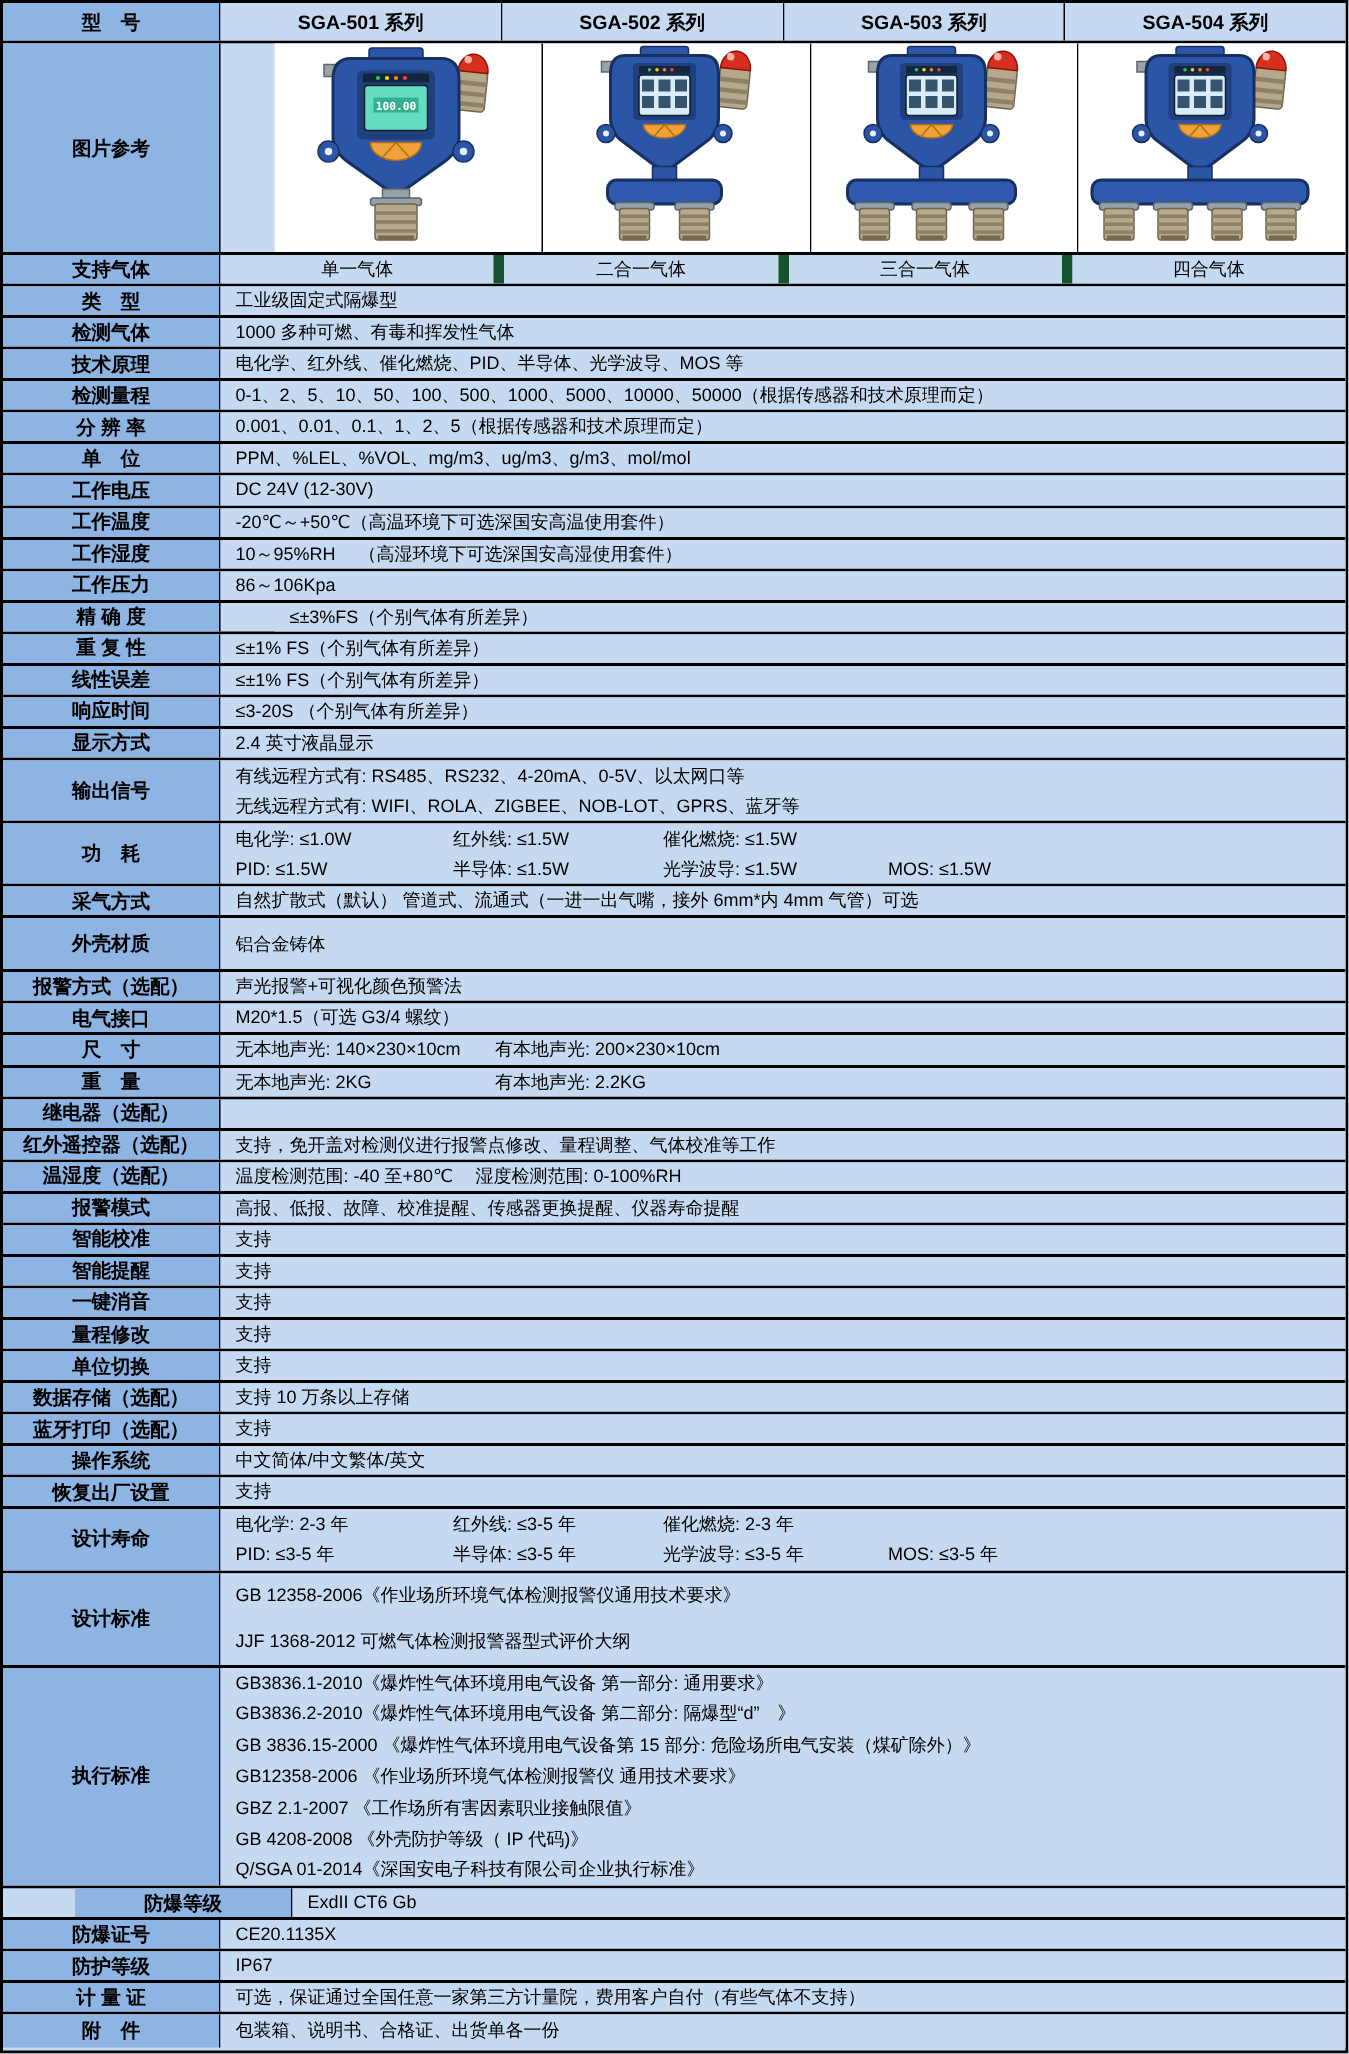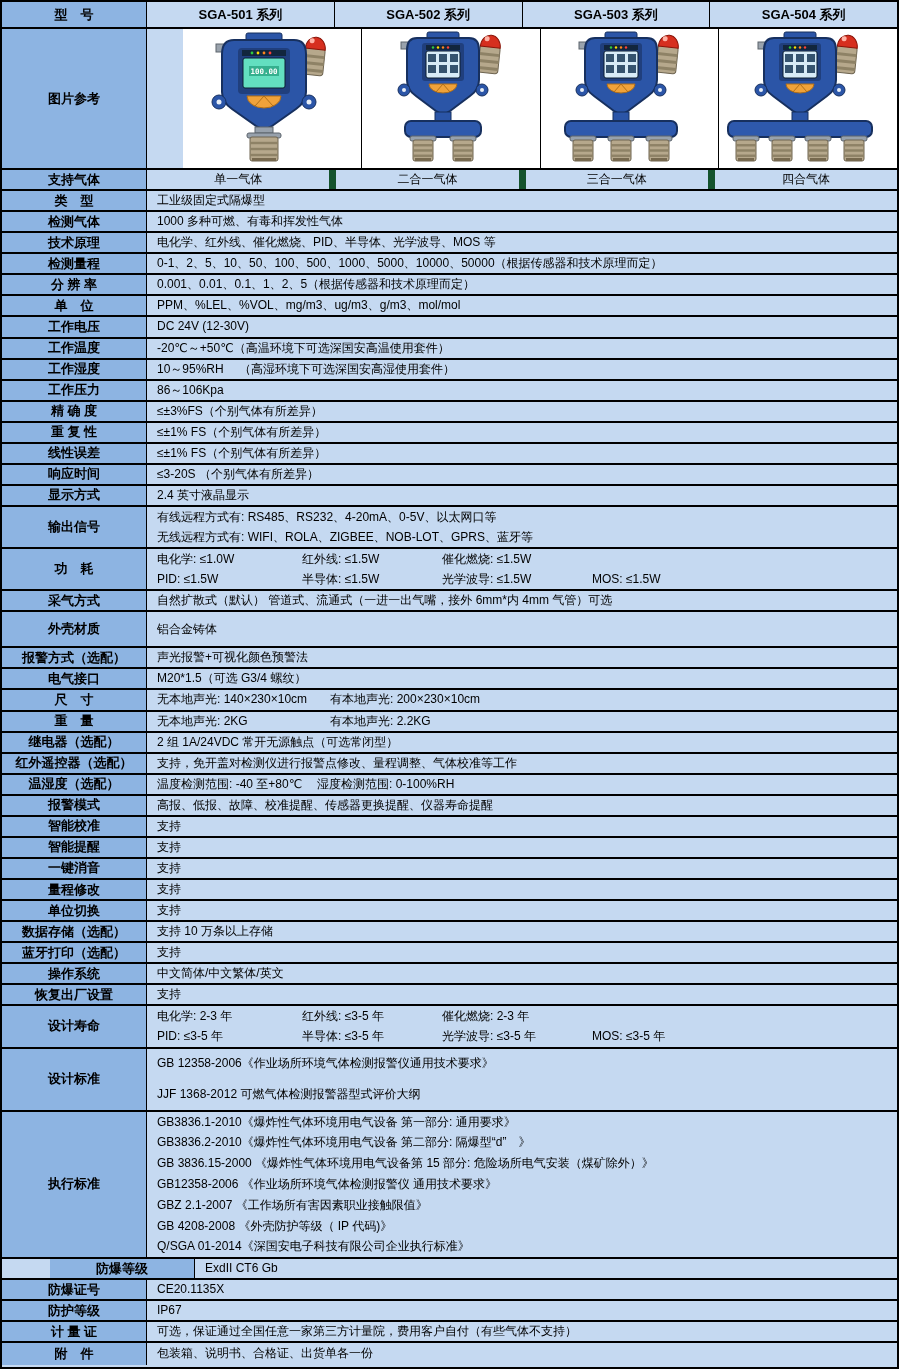--- a/index.html
+++ b/index.html
@@ -324,21 +324,21 @@
         <div class="value-cell">
           <div class="vline">10～95%RH　 （高湿环境下可选深国安高湿使用套件）</div>
         </div>
       </div>
       <div class="trow" style="height: 21.07px;">
         <div class="label-cell">工作压力</div>
         <div class="value-cell">
           <div class="vline">86～106Kpa</div>
         </div>
       </div>
-      <div class="trow" style="height: 21.07px;">
+      <div class="trow" style="height: 21.07px; gap: 36px;">
         <div class="label-cell">精 确 度</div>
         <div class="value-cell">
           <div class="vline">≤±3%FS（个别气体有所差异）</div>
         </div>
       </div>
       <div class="trow" style="height: 21.07px;">
         <div class="label-cell">重 复 性</div>
         <div class="value-cell">
           <div class="vline">≤±1% FS（个别气体有所差异）</div>
         </div>
@@ -406,23 +406,20 @@
         </div>
       </div>
       <div class="trow" style="height: 21.07px;">
         <div class="label-cell">重　量</div>
         <div class="value-cell">
           <div class="vline"><span class="seg" style="min-width: 173px;">无本地声光: 2KG</span><span class="seg">有本地声光: 2.2KG</span></div>
         </div>
       </div>
       <div class="trow" style="height: 21.07px;">
         <div class="label-cell">继电器（选配）</div>
-        <div class="value-cell">
-          <div class="vline">2 组 1A/24VDC 常开无源触点（可选常闭型）</div>
-        </div>
       </div>
       <div class="trow" style="height: 21.07px;">
         <div class="label-cell">红外遥控器（选配）</div>
         <div class="value-cell">
           <div class="vline">支持，免开盖对检测仪进行报警点修改、量程调整、气体校准等工作</div>
         </div>
       </div>
       <div class="trow" style="height: 21.07px;">
         <div class="label-cell">温湿度（选配）</div>
         <div class="value-cell">

